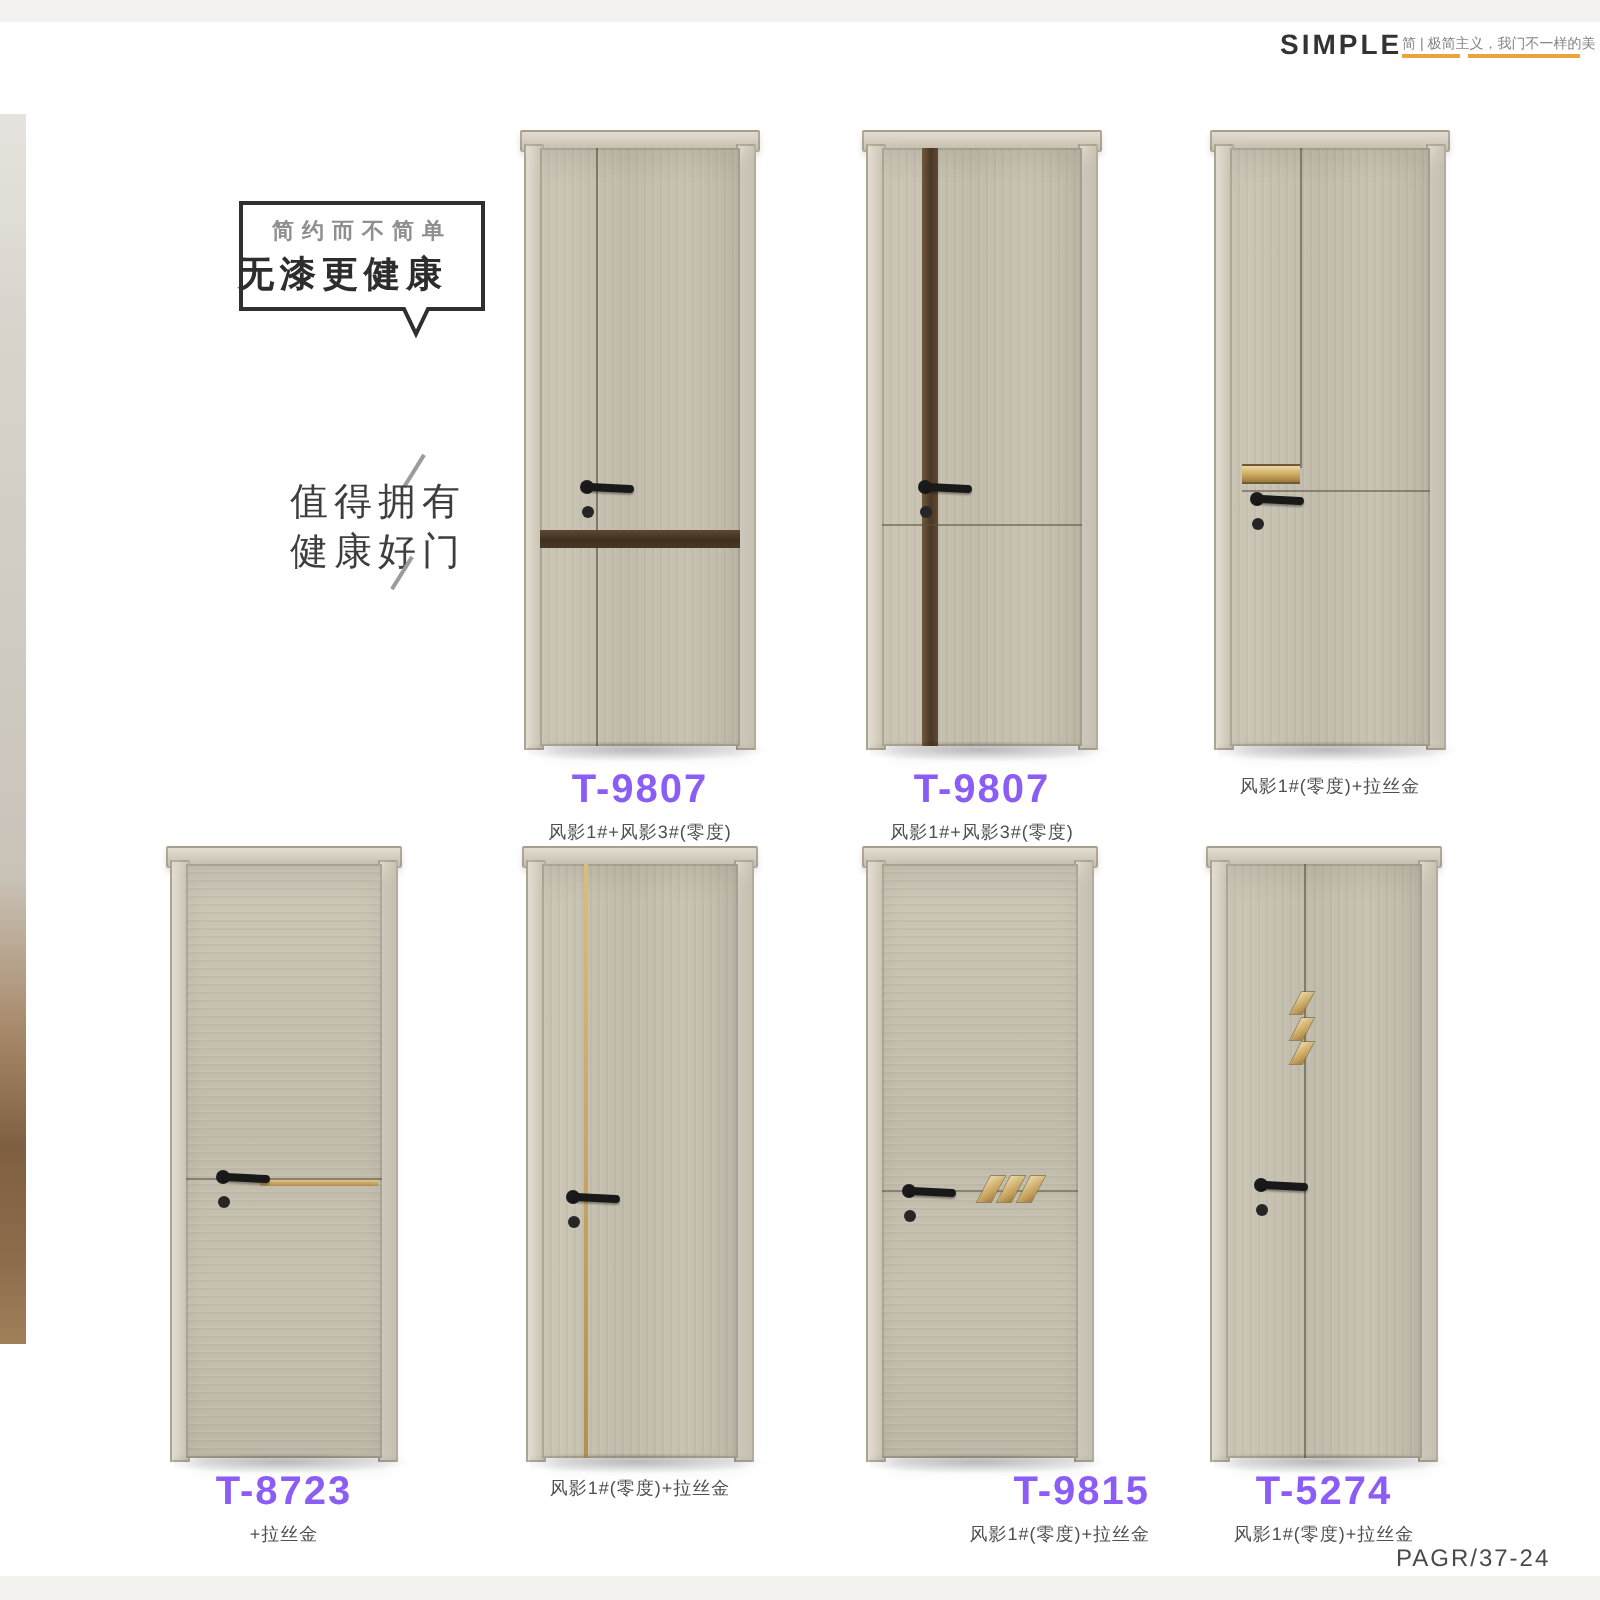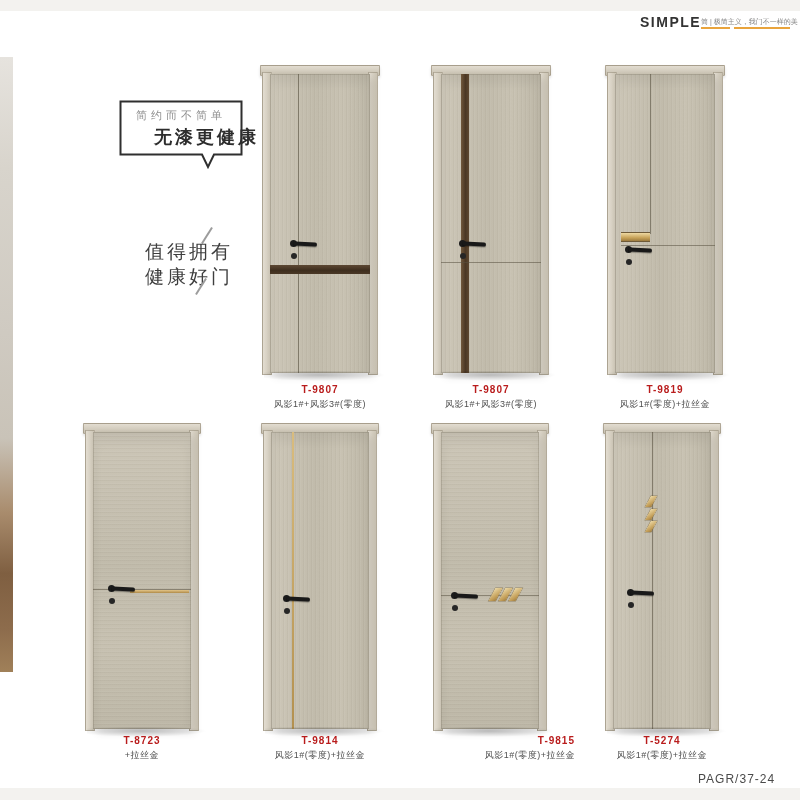--- a/index.html
+++ b/index.html
@@ -14,22 +14,22 @@
   
   .brand{position:absolute;left:640px;top:14px;font-size:14px;font-weight:700;letter-spacing:1.5px;color:#333;}
   .tagline{position:absolute;left:701px;top:17px;width:92px;font-size:7px;color:#858585;letter-spacing:0;white-space:nowrap;}
   .tagline-u{position:absolute;height:2px;background:#e9a43c;top:27px;}
   .tagline-u.u1{left:701px;width:29px;}
   .tagline-u.u2{left:734px;width:56px;}
 
   
   .bubble{position:absolute;left:119px;top:100px;width:124px;height:70px;}
   .bubble svg{position:absolute;left:0;top:0;}
-  .bubble .s1{position:absolute;left:0;top:8px;width:124px;text-align:center;font-size:11px;color:#8f8f8f;letter-spacing:4px;}
-  .bubble .s2{position:absolute;left:0;top:25px;width:140px;text-align:right;font-size:18px;font-weight:600;color:#2d2d2d;letter-spacing:3px;}
+  .bubble .s1{position:absolute;left:0;top:8px;width:124px;text-align:center;font-size:11px;color:#8f8f8f;letter-spacing:4px;font-weight:bold;}
+  .bubble .s2{position:absolute;left:0;top:25px;width:140px;text-align:left;font-size:18px;font-weight:600;color:#2d2d2d;letter-spacing:3px;}
   .big-title{position:absolute;left:93px;top:167px;width:134px;text-align:center;
     font-family:"Liberation Serif",serif;font-weight:700;font-size:31px;line-height:0.95;
     color:#efa53c;letter-spacing:0.5px;}
   .slogan{position:absolute;left:136px;top:239px;width:106px;text-align:center;
     font-size:19px;font-weight:500;color:#3e3e3e;letter-spacing:3px;line-height:1.32;}
   .slashmark{position:absolute;width:2px;height:19px;background:#9c9c9c;transform:rotate(32deg);}
   .slashmark.a{left:206px;top:226px;}
   .slashmark.b{left:200px;top:277px;}
 
   
@@ -63,21 +63,21 @@
   .slash{position:absolute;width:7px;height:13px;transform:skewX(-28deg);
     background:linear-gradient(135deg,#ecd8a4,#c39e58 70%,#a07d40);box-shadow:0 0 0 0.5px rgba(110,90,50,0.6);}
   .handle{position:absolute;width:30px;height:20px;}
   .handle .rose{position:absolute;left:0;top:0;width:7px;height:7px;border-radius:50%;background:#1b1b1b;}
   .handle .lever{position:absolute;left:3px;top:2px;width:24px;height:3.5px;background:#191919;border-radius:2px;
     transform:rotate(3deg);box-shadow:0 1px 1px rgba(0,0,0,0.35);}
   .handle .knob{position:absolute;left:1px;top:13px;width:6px;height:6px;border-radius:50%;background:#262626;}
 
   
   .plabel{position:absolute;width:170px;text-align:center;}
-  .plabel .model{font-size:10px;font-weight:700;color:#b91c1c;letter-spacing:1px;}
+  .plabel .model{font-size:20px;font-weight:700;color:#8b5cf6;letter-spacing:1px;}
   .plabel .finish{font-size:9px;color:#4f4f4f;margin-top:3px;letter-spacing:0.5px;}
 
   .pageref{position:absolute;left:698px;top:772px;font-size:12px;color:#4a4a4a;letter-spacing:1px;}
 </style>
 </head>
 <body>
 
 <div id="canvas">
   <div class="band top"></div>
   <div class="band bottom"></div>
@@ -151,21 +151,20 @@
       <div class="goldbar" style="left:6%;width:29%;top:53%;"></div>
       <div class="hline" style="top:57.3%;left:6%;"></div>
       <div class="handle" style="left:10%;top:57.5%;">
         <div class="rose"></div>
         <div class="lever"></div>
         <div class="knob"></div>
       </div>
     </div>
   </div>
   <div class="plabel" style="left:580px;top:384px;">
-    <div class="model">T-9819</div>
     <div class="finish">风影1#(零度)+拉丝金</div>
   </div>
 
   <div class="door" style="left:85px;top:423px;width:114px;height:308px;">
     <div class="lintel"></div>
     <div class="post pl"></div>
     <div class="post pr"></div>
     <div class="slab grain-h">
       <div class="hline" style="top:53%;"></div>
       <div class="goldline-h" style="top:53.2%;left:38%;right:2%;"></div>
@@ -188,21 +187,20 @@
     <div class="slab grain-v">
       <div class="goldline-v" style="left:21%;"></div>
       <div class="handle" style="left:12%;top:55%;">
         <div class="rose"></div>
         <div class="lever"></div>
         <div class="knob"></div>
       </div>
     </div>
   </div>
   <div class="plabel" style="left:235px;top:735px;">
-    <div class="model">T-9814</div>
     <div class="finish">风影1#(零度)+拉丝金</div>
   </div>
 
   <div class="door" style="left:433px;top:423px;width:114px;height:308px;">
     <div class="lintel"></div>
     <div class="post pl"></div>
     <div class="post pr"></div>
     <div class="slab grain-h">
       <div class="hline" style="top:55%;"></div>
       <div class="slash" style="left:52%;top:calc(55% - 7px);"></div>

